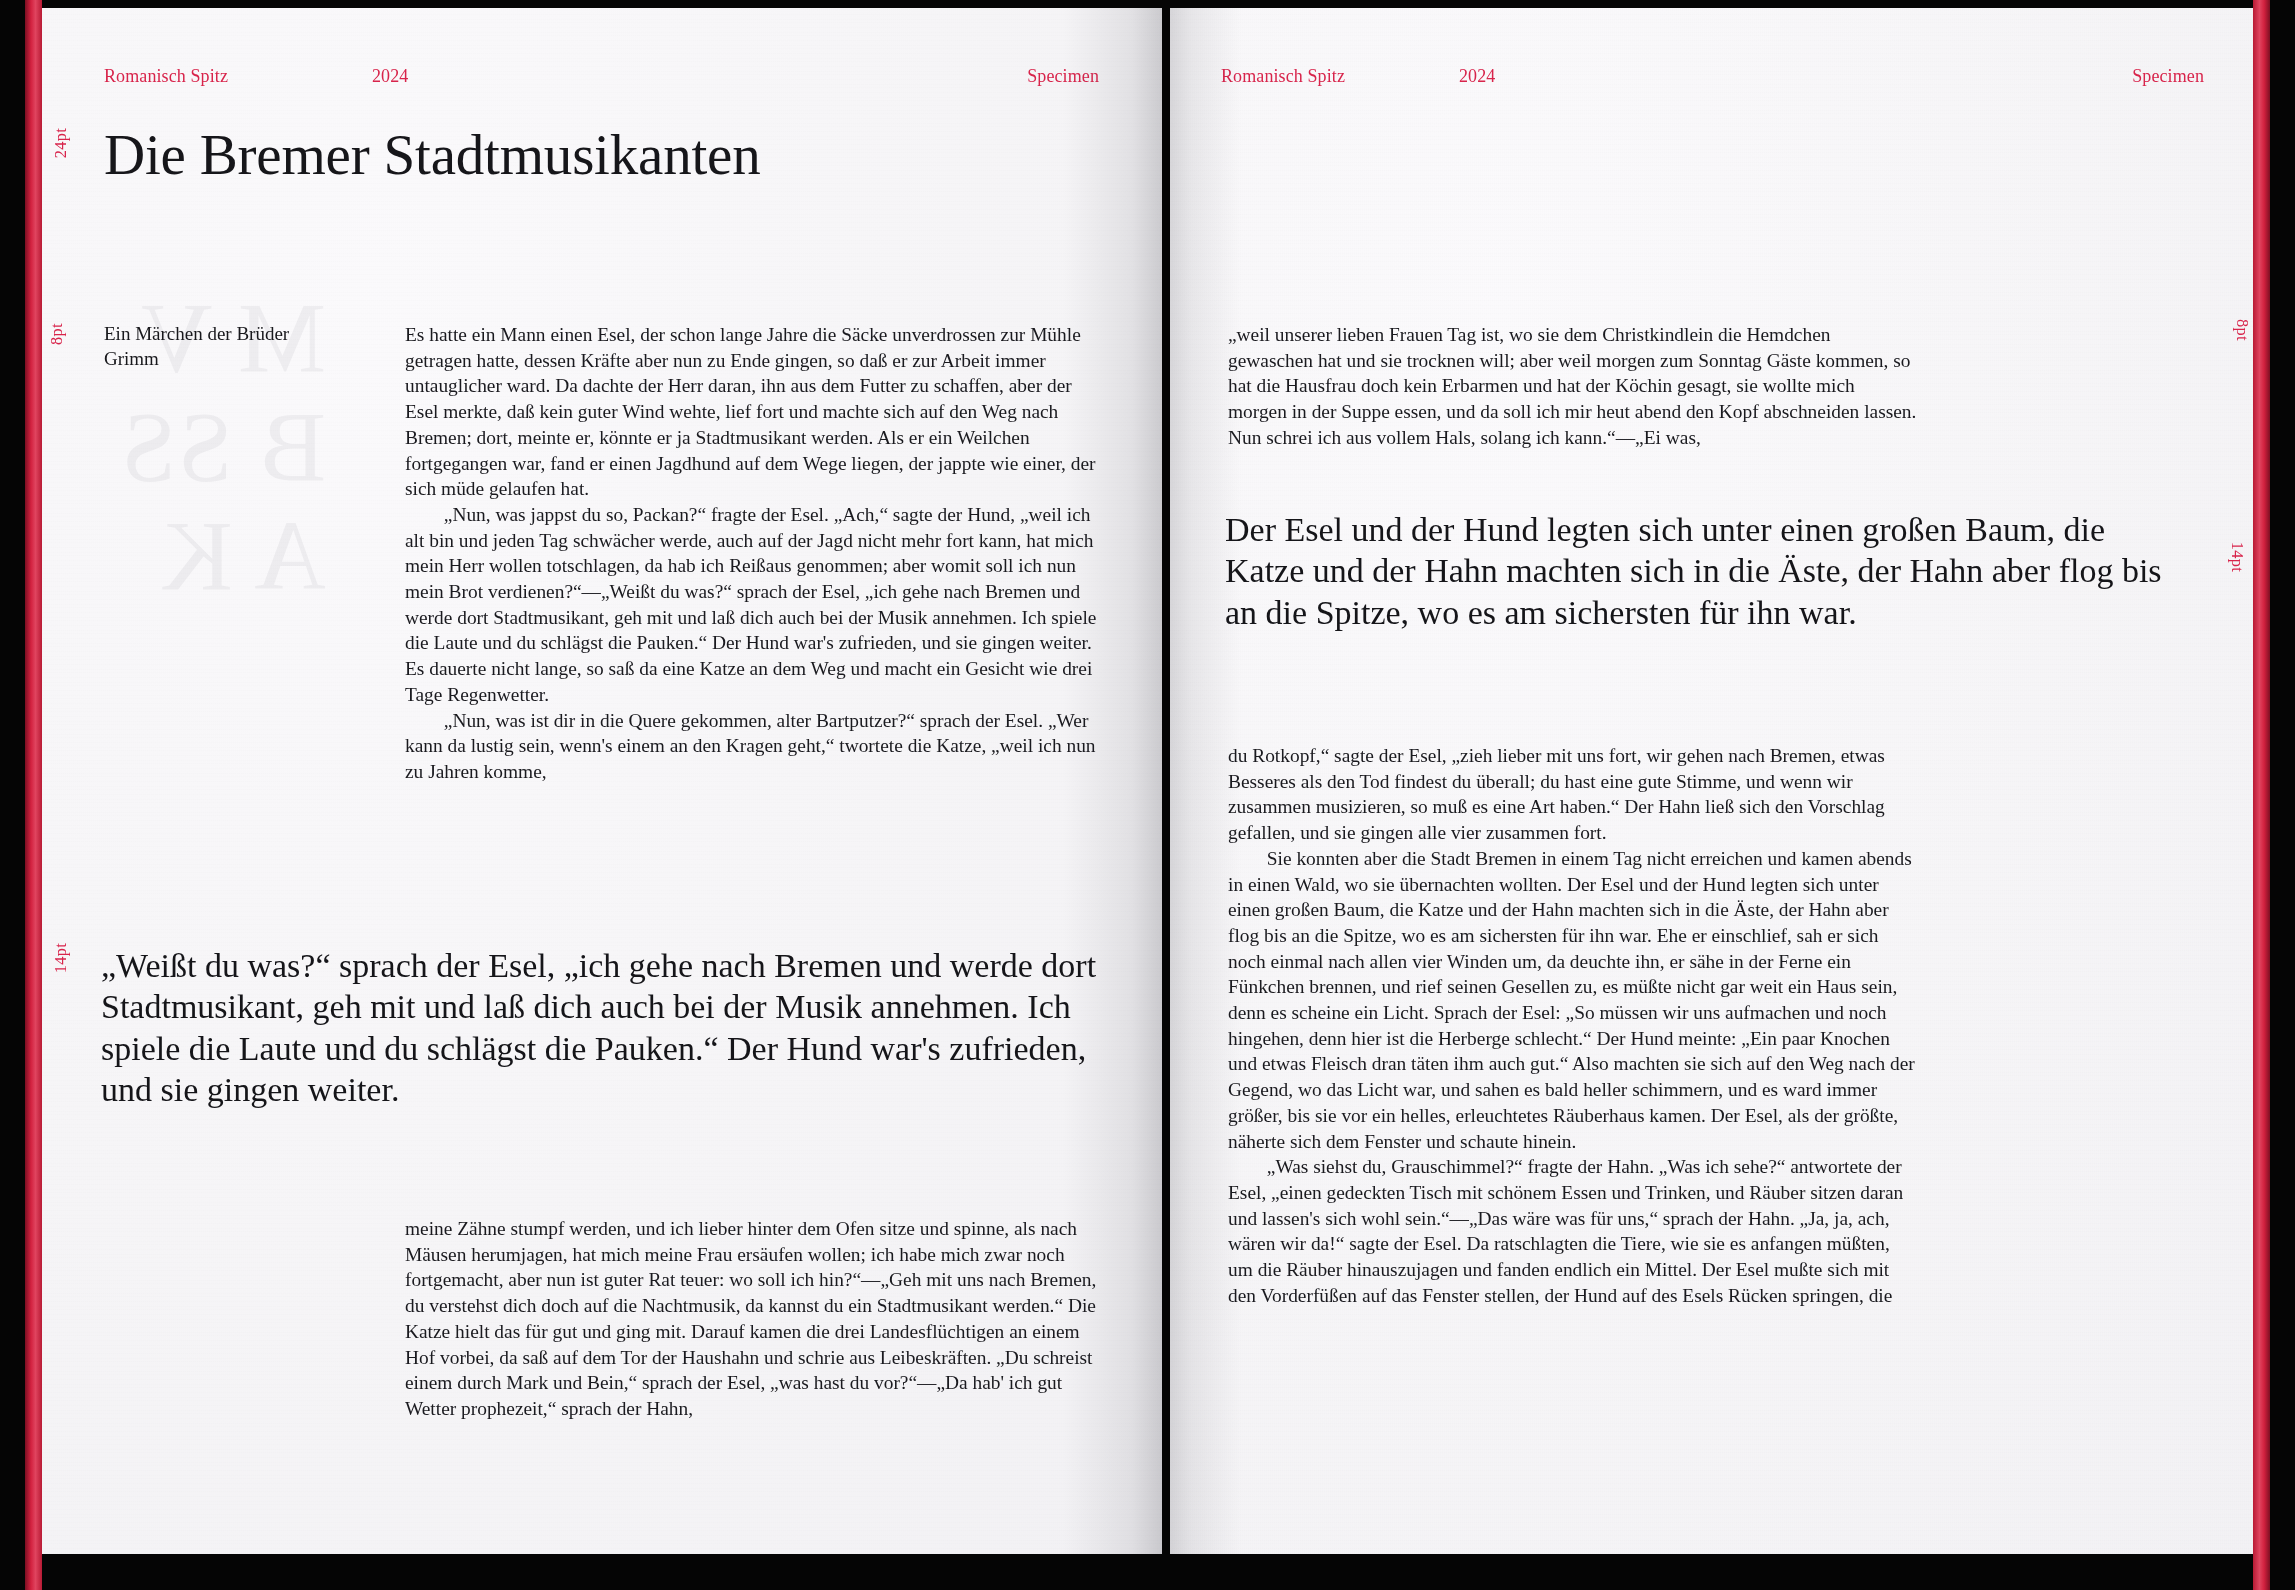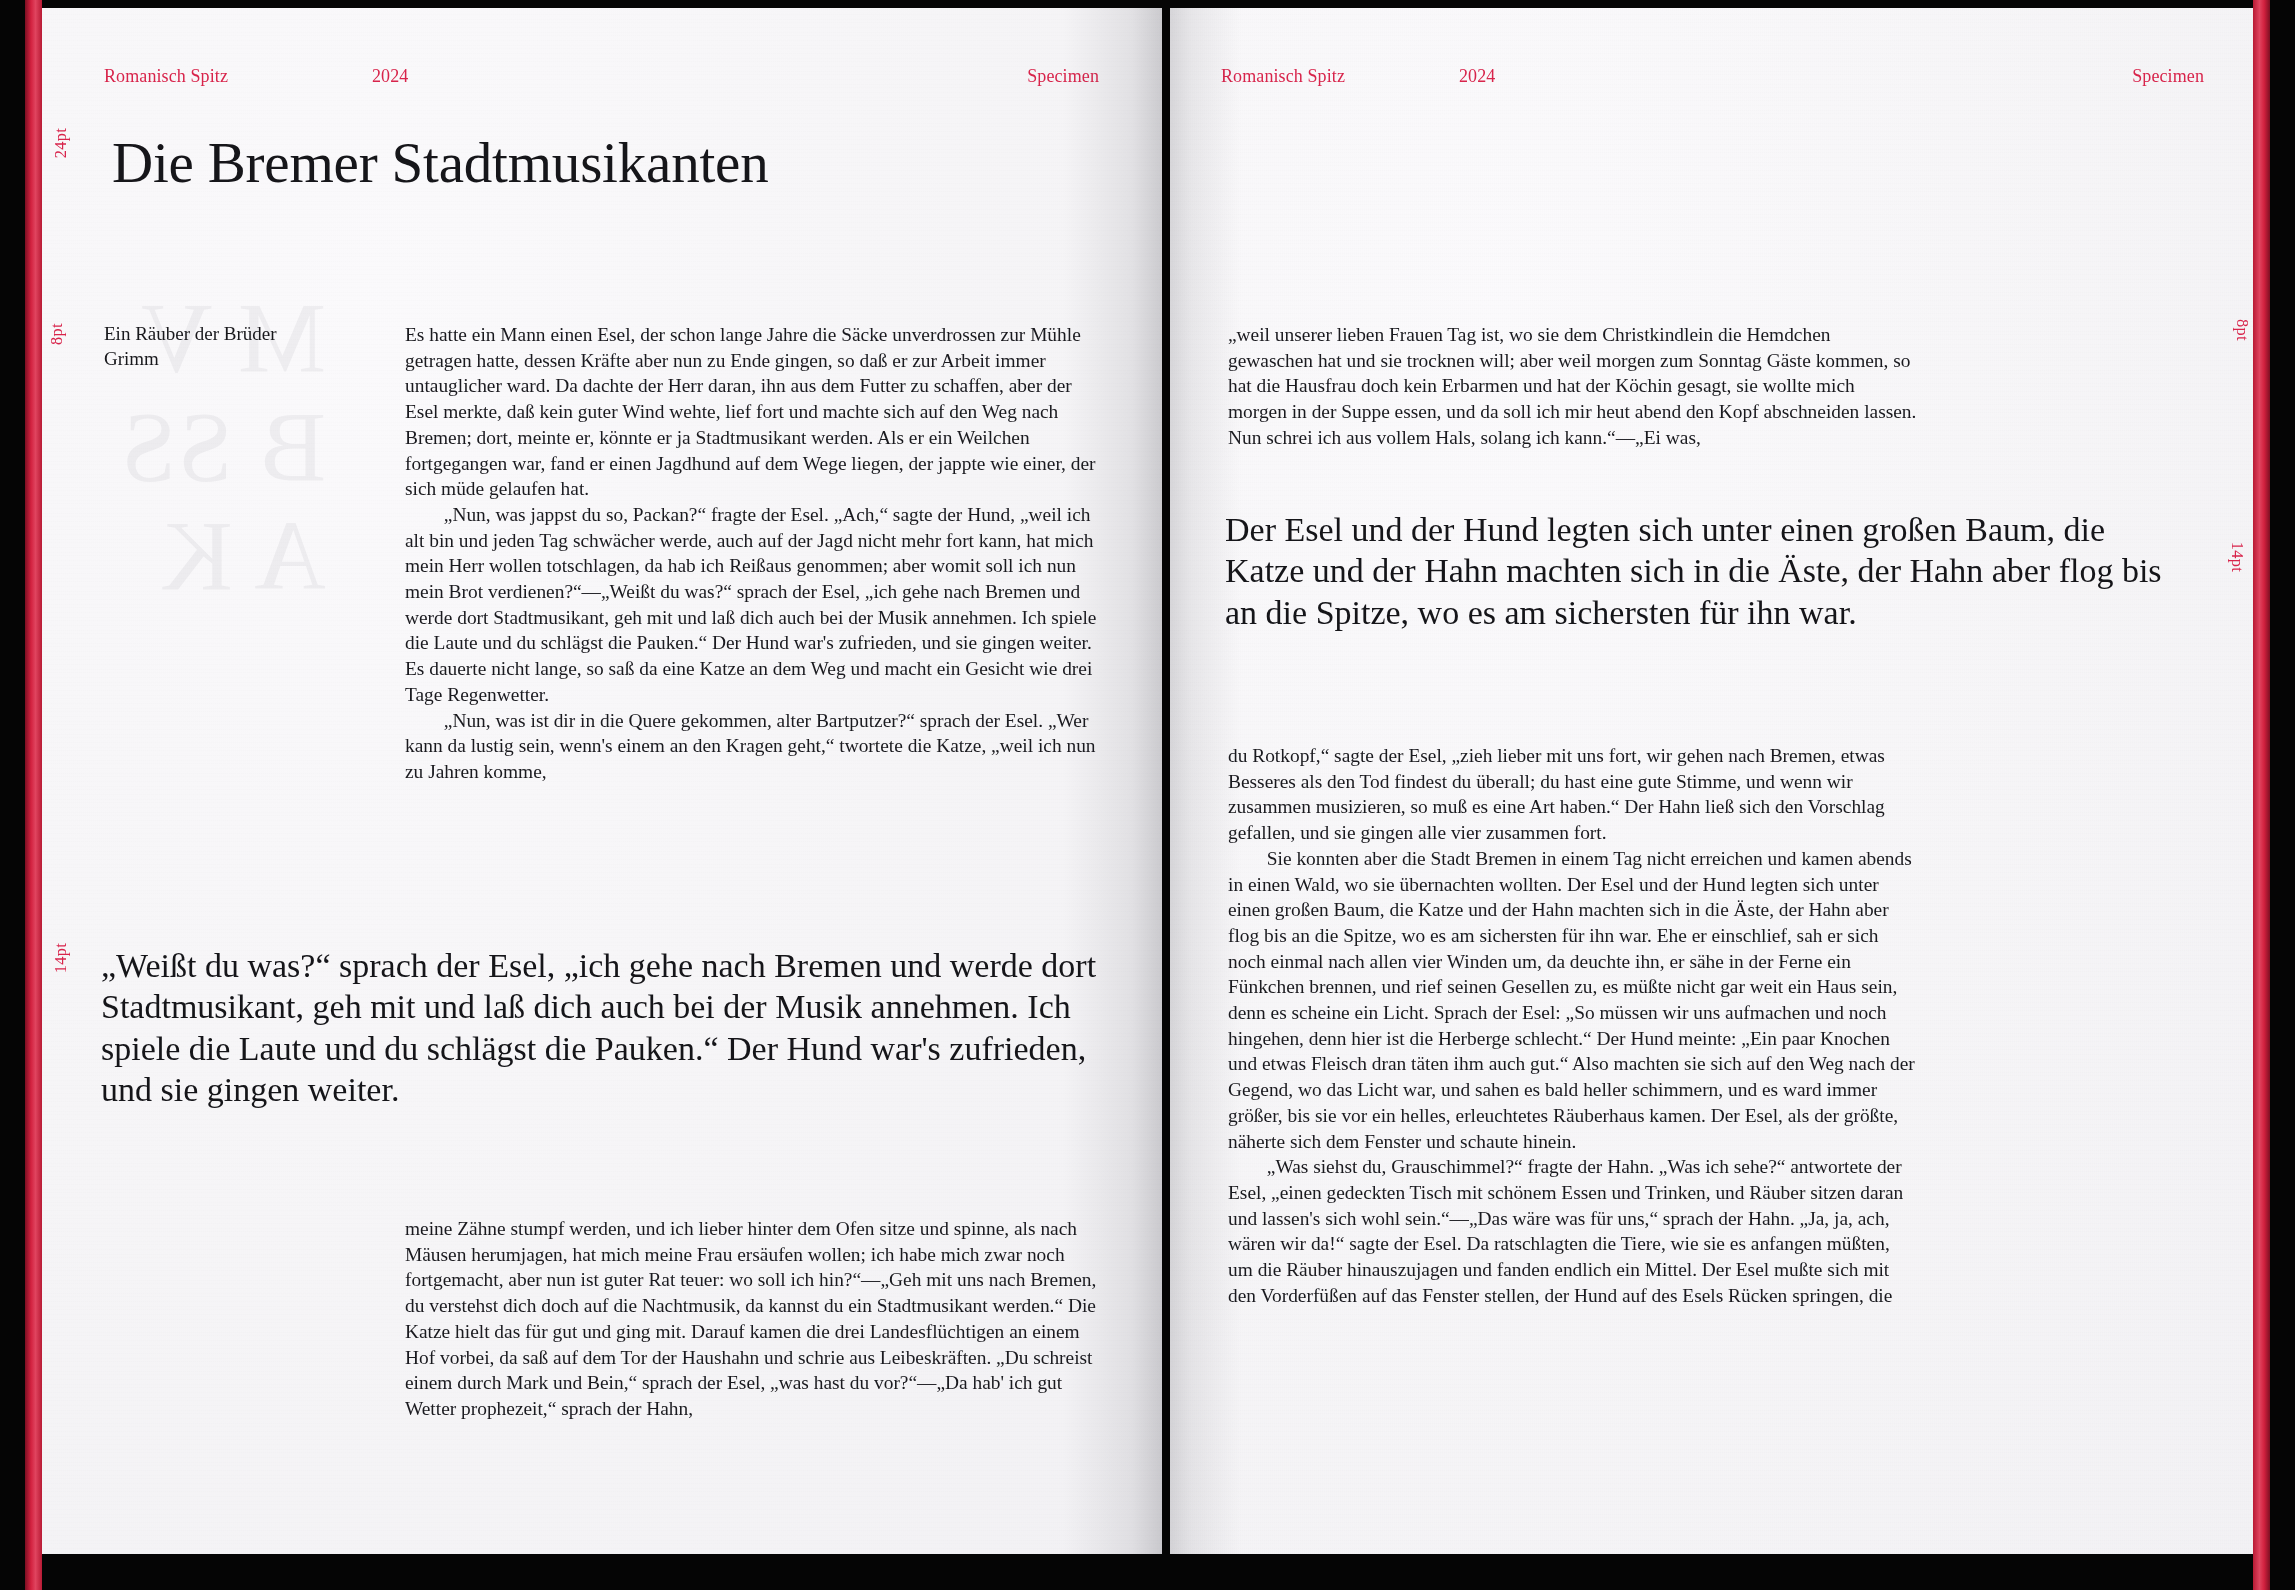--- a/index.html
+++ b/index.html
@@ -100,21 +100,21 @@
   .ptmark.rot-right { transform: rotate(90deg); }
 
   
   .headline {
     position: absolute;
     font-size: 57px;
     line-height: 1.06;
     color: #16161a;
     letter-spacing: -0.2px;
     font-weight: normal;
-    margin: 8px;
+    margin: 0;
   }
 
   .standfirst {
     position: absolute;
     font-size: 19px;
     line-height: 1.30;
     color: #18181c;
   }
 
   .body {
@@ -169,21 +169,21 @@
       <div class="runhead rh-title" style="left:63px;">Romanisch Spitz</div>
       <div class="runhead rh-year" style="left:331px;">2024</div>
       <div class="runhead rh-spec" style="right:63px;">Specimen</div>
 
       <div class="ptmark rot-left" style="left:5.3px; top:125px;">24pt</div>
       <div class="ptmark rot-left" style="left:5.3px; top:316px;">8pt</div>
       <div class="ptmark rot-left" style="left:5.3px; top:940px;">14pt</div>
 
       <h1 class="headline" style="left:63px; top:117px; width:723px;">Die Bremer Stadtmusikanten</h1>
 
-      <div class="standfirst" style="left:63px; top:314px; width:197px;">Ein Räuber der Brüder Grimm</div>
+      <div class="standfirst" style="left:63px; top:314px; width:197px;">Ein Märchen der Brüder Grimm</div>
 
       <div class="body" style="left:364px; top:314px; width:694px;">
         <p>Es hatte ein Mann einen Esel, der schon lange Jahre die Säcke unverdrossen zur Mühle getragen hatte, dessen Kräfte aber nun zu Ende gingen, so daß er zur Arbeit immer untauglicher ward. Da dachte der Herr daran, ihn aus dem Futter zu schaffen, aber der Esel merkte, daß kein guter Wind wehte, lief fort und machte sich auf den Weg nach Bremen; dort, meinte er, könnte er ja Stadtmusikant werden. Als er ein Weilchen fortgegangen war, fand er einen Jagdhund auf dem Wege liegen, der jappte wie einer, der sich müde gelaufen hat.</p>
         <p>„Nun, was jappst du so, Packan?“ fragte der Esel. „Ach,“ sagte der Hund, „weil ich alt bin und jeden Tag schwächer werde, auch auf der Jagd nicht mehr fort kann, hat mich mein Herr wollen totschlagen, da hab ich Reißaus genommen; aber womit soll ich nun mein Brot verdienen?“—„Weißt du was?“ sprach der Esel, „ich gehe nach Bremen und werde dort Stadtmusikant, geh mit und laß dich auch bei der Musik annehmen. Ich spiele die Laute und du schlägst die Pauken.“ Der Hund war's zufrieden, und sie gingen weiter. Es dauerte nicht lange, so saß da eine Katze an dem Weg und macht ein Gesicht wie drei Tage Regenwetter.</p>
         <p>„Nun, was ist dir in die Quere gekommen, alter Bartputzer?“ sprach der Esel. „Wer kann da lustig sein, wenn's einem an den Kragen geht,“ twortete die Katze, „weil ich nun zu Jahren komme,</p>
       </div>
 
       <p class="display" style="left:60px; top:937px; width:1006px;">„Weißt du was?“ sprach der Esel, „ich gehe nach Bremen und werde dort Stadtmusikant, geh mit und laß dich auch bei der Musik annehmen. Ich spiele die Laute und du schlägst die Pauken.“ Der Hund war's zufrieden, und sie gingen weiter.</p>
 
       <div class="body" style="left:364px; top:1208px; width:694px;">

